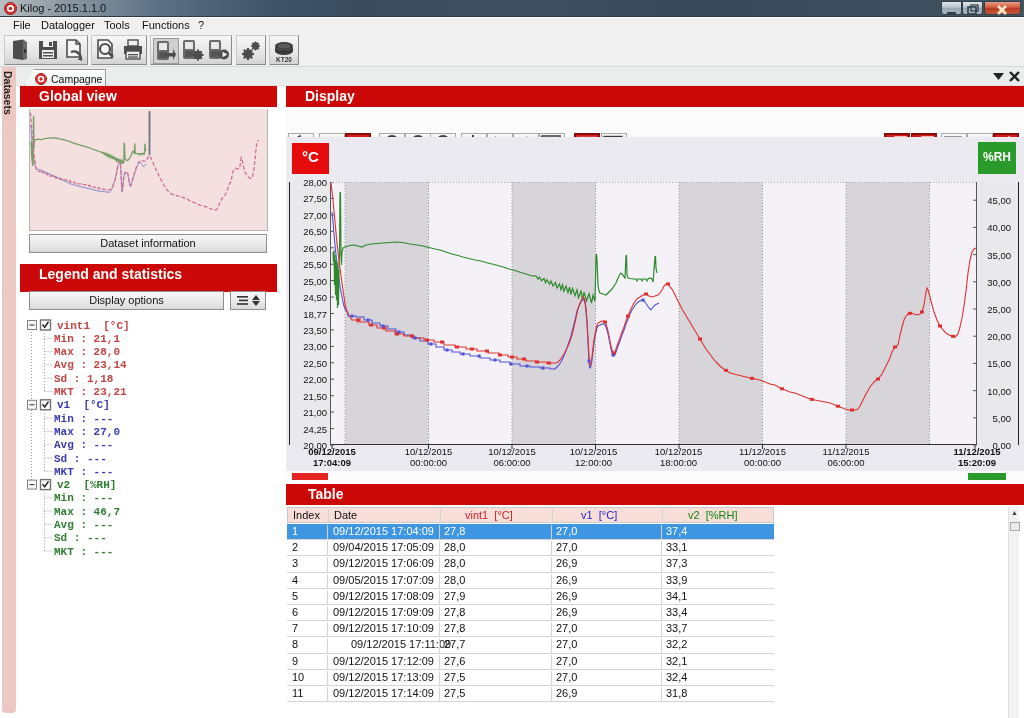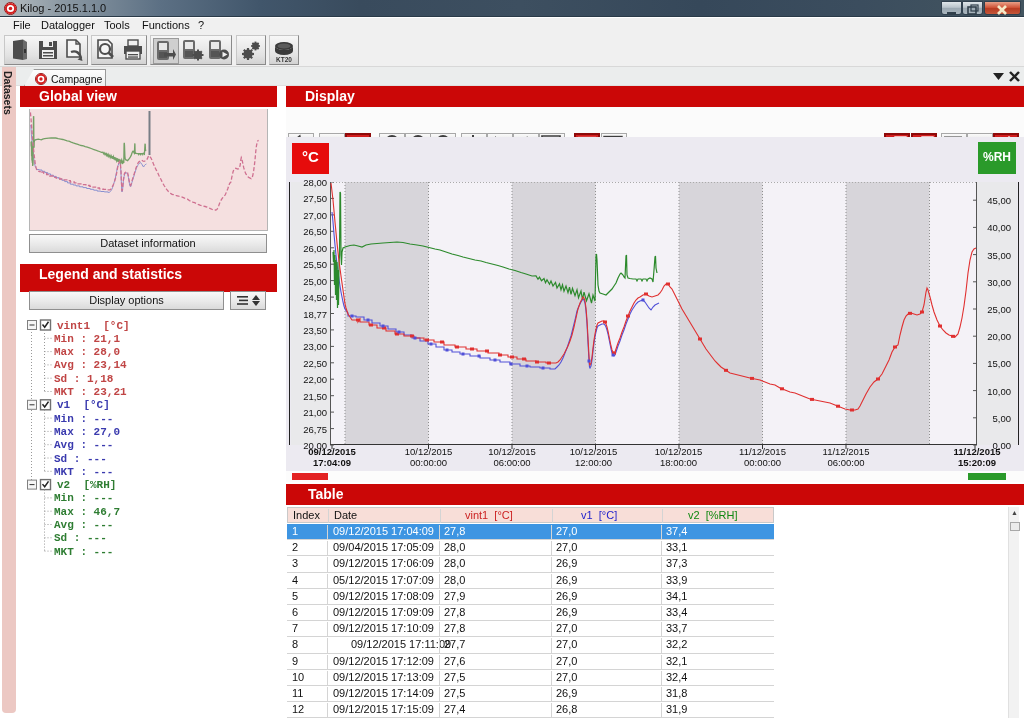--- a/index.html
+++ b/index.html
@@ -427,21 +427,21 @@
 <div class="ylab" style="top:77.2px">25,50</div>
 <div class="ylab" style="top:93.6px">25,00</div>
 <div class="ylab" style="top:110.1px">24,50</div>
 <div class="ylab" style="top:126.5px">18,77</div>
 <div class="ylab" style="top:142.9px">23,50</div>
 <div class="ylab" style="top:159.4px">23,00</div>
 <div class="ylab" style="top:175.8px">22,50</div>
 <div class="ylab" style="top:192.2px">22,00</div>
 <div class="ylab" style="top:208.7px">21,50</div>
 <div class="ylab" style="top:225.1px">21,00</div>
-<div class="ylab" style="top:241.6px">26,75</div>
+<div class="ylab" style="top:241.6px">24,25</div>
 <div class="ylab" style="top:258.0px">20,00</div>
     </div>
   <div id="raxis">
       <div class="ylab2" style="top:13.2px">45,00</div>
 <div class="ylab2" style="top:40.4px">40,00</div>
 <div class="ylab2" style="top:67.6px">35,00</div>
 <div class="ylab2" style="top:94.8px">30,00</div>
 <div class="ylab2" style="top:122.0px">25,00</div>
 <div class="ylab2" style="top:149.2px">20,00</div>
 <div class="ylab2" style="top:176.4px">15,00</div>
@@ -616,21 +616,21 @@
         <span class="cl cv" style="left:152px;width:1px;height:15px"></span>
         <span class="cl" style="left:157px">28,0</span>
         <span class="cl cv" style="left:264px;width:1px;height:15px"></span>
         <span class="cl" style="left:269px">26,9</span>
         <span class="cl cv" style="left:374px;width:1px;height:15px"></span>
         <span class="cl" style="left:379px">37,3</span>
       </div>
 <div class="trow">
         <span class="cl" style="left:5px">4</span>
         <span class="cl cv" style="left:40px;width:1px;height:15px"></span>
-        <span class="cl" style="left:46px">05/12/2015 17:07:09</span>
+        <span class="cl" style="left:46px">09/05/2015 17:07:09</span>
         <span class="cl cv" style="left:152px;width:1px;height:15px"></span>
         <span class="cl" style="left:157px">28,0</span>
         <span class="cl cv" style="left:264px;width:1px;height:15px"></span>
         <span class="cl" style="left:269px">26,9</span>
         <span class="cl cv" style="left:374px;width:1px;height:15px"></span>
         <span class="cl" style="left:379px">33,9</span>
       </div>
 <div class="trow">
         <span class="cl" style="left:5px">5</span>
         <span class="cl cv" style="left:40px;width:1px;height:15px"></span>
@@ -700,30 +700,19 @@
 <div class="trow">
         <span class="cl" style="left:5px">11</span>
         <span class="cl cv" style="left:40px;width:1px;height:15px"></span>
         <span class="cl" style="left:46px">09/12/2015 17:14:09</span>
         <span class="cl cv" style="left:152px;width:1px;height:15px"></span>
         <span class="cl" style="left:157px">27,5</span>
         <span class="cl cv" style="left:264px;width:1px;height:15px"></span>
         <span class="cl" style="left:269px">26,9</span>
         <span class="cl cv" style="left:374px;width:1px;height:15px"></span>
         <span class="cl" style="left:379px">31,8</span>
-      </div>
-<div class="trow">
-        <span class="cl" style="left:5px">12</span>
-        <span class="cl cv" style="left:40px;width:1px;height:15px"></span>
-        <span class="cl" style="left:46px">09/12/2015 17:15:09</span>
-        <span class="cl cv" style="left:152px;width:1px;height:15px"></span>
-        <span class="cl" style="left:157px">27,4</span>
-        <span class="cl cv" style="left:264px;width:1px;height:15px"></span>
-        <span class="cl" style="left:269px">26,8</span>
-        <span class="cl cv" style="left:374px;width:1px;height:15px"></span>
-        <span class="cl" style="left:379px">31,9</span>
       </div>
     </div>
   <div id="vscroll">
     <div id="vsbtn">▲</div>
     <div id="vsthumb"></div>
   </div>
 </div>
 
 </body></html>

